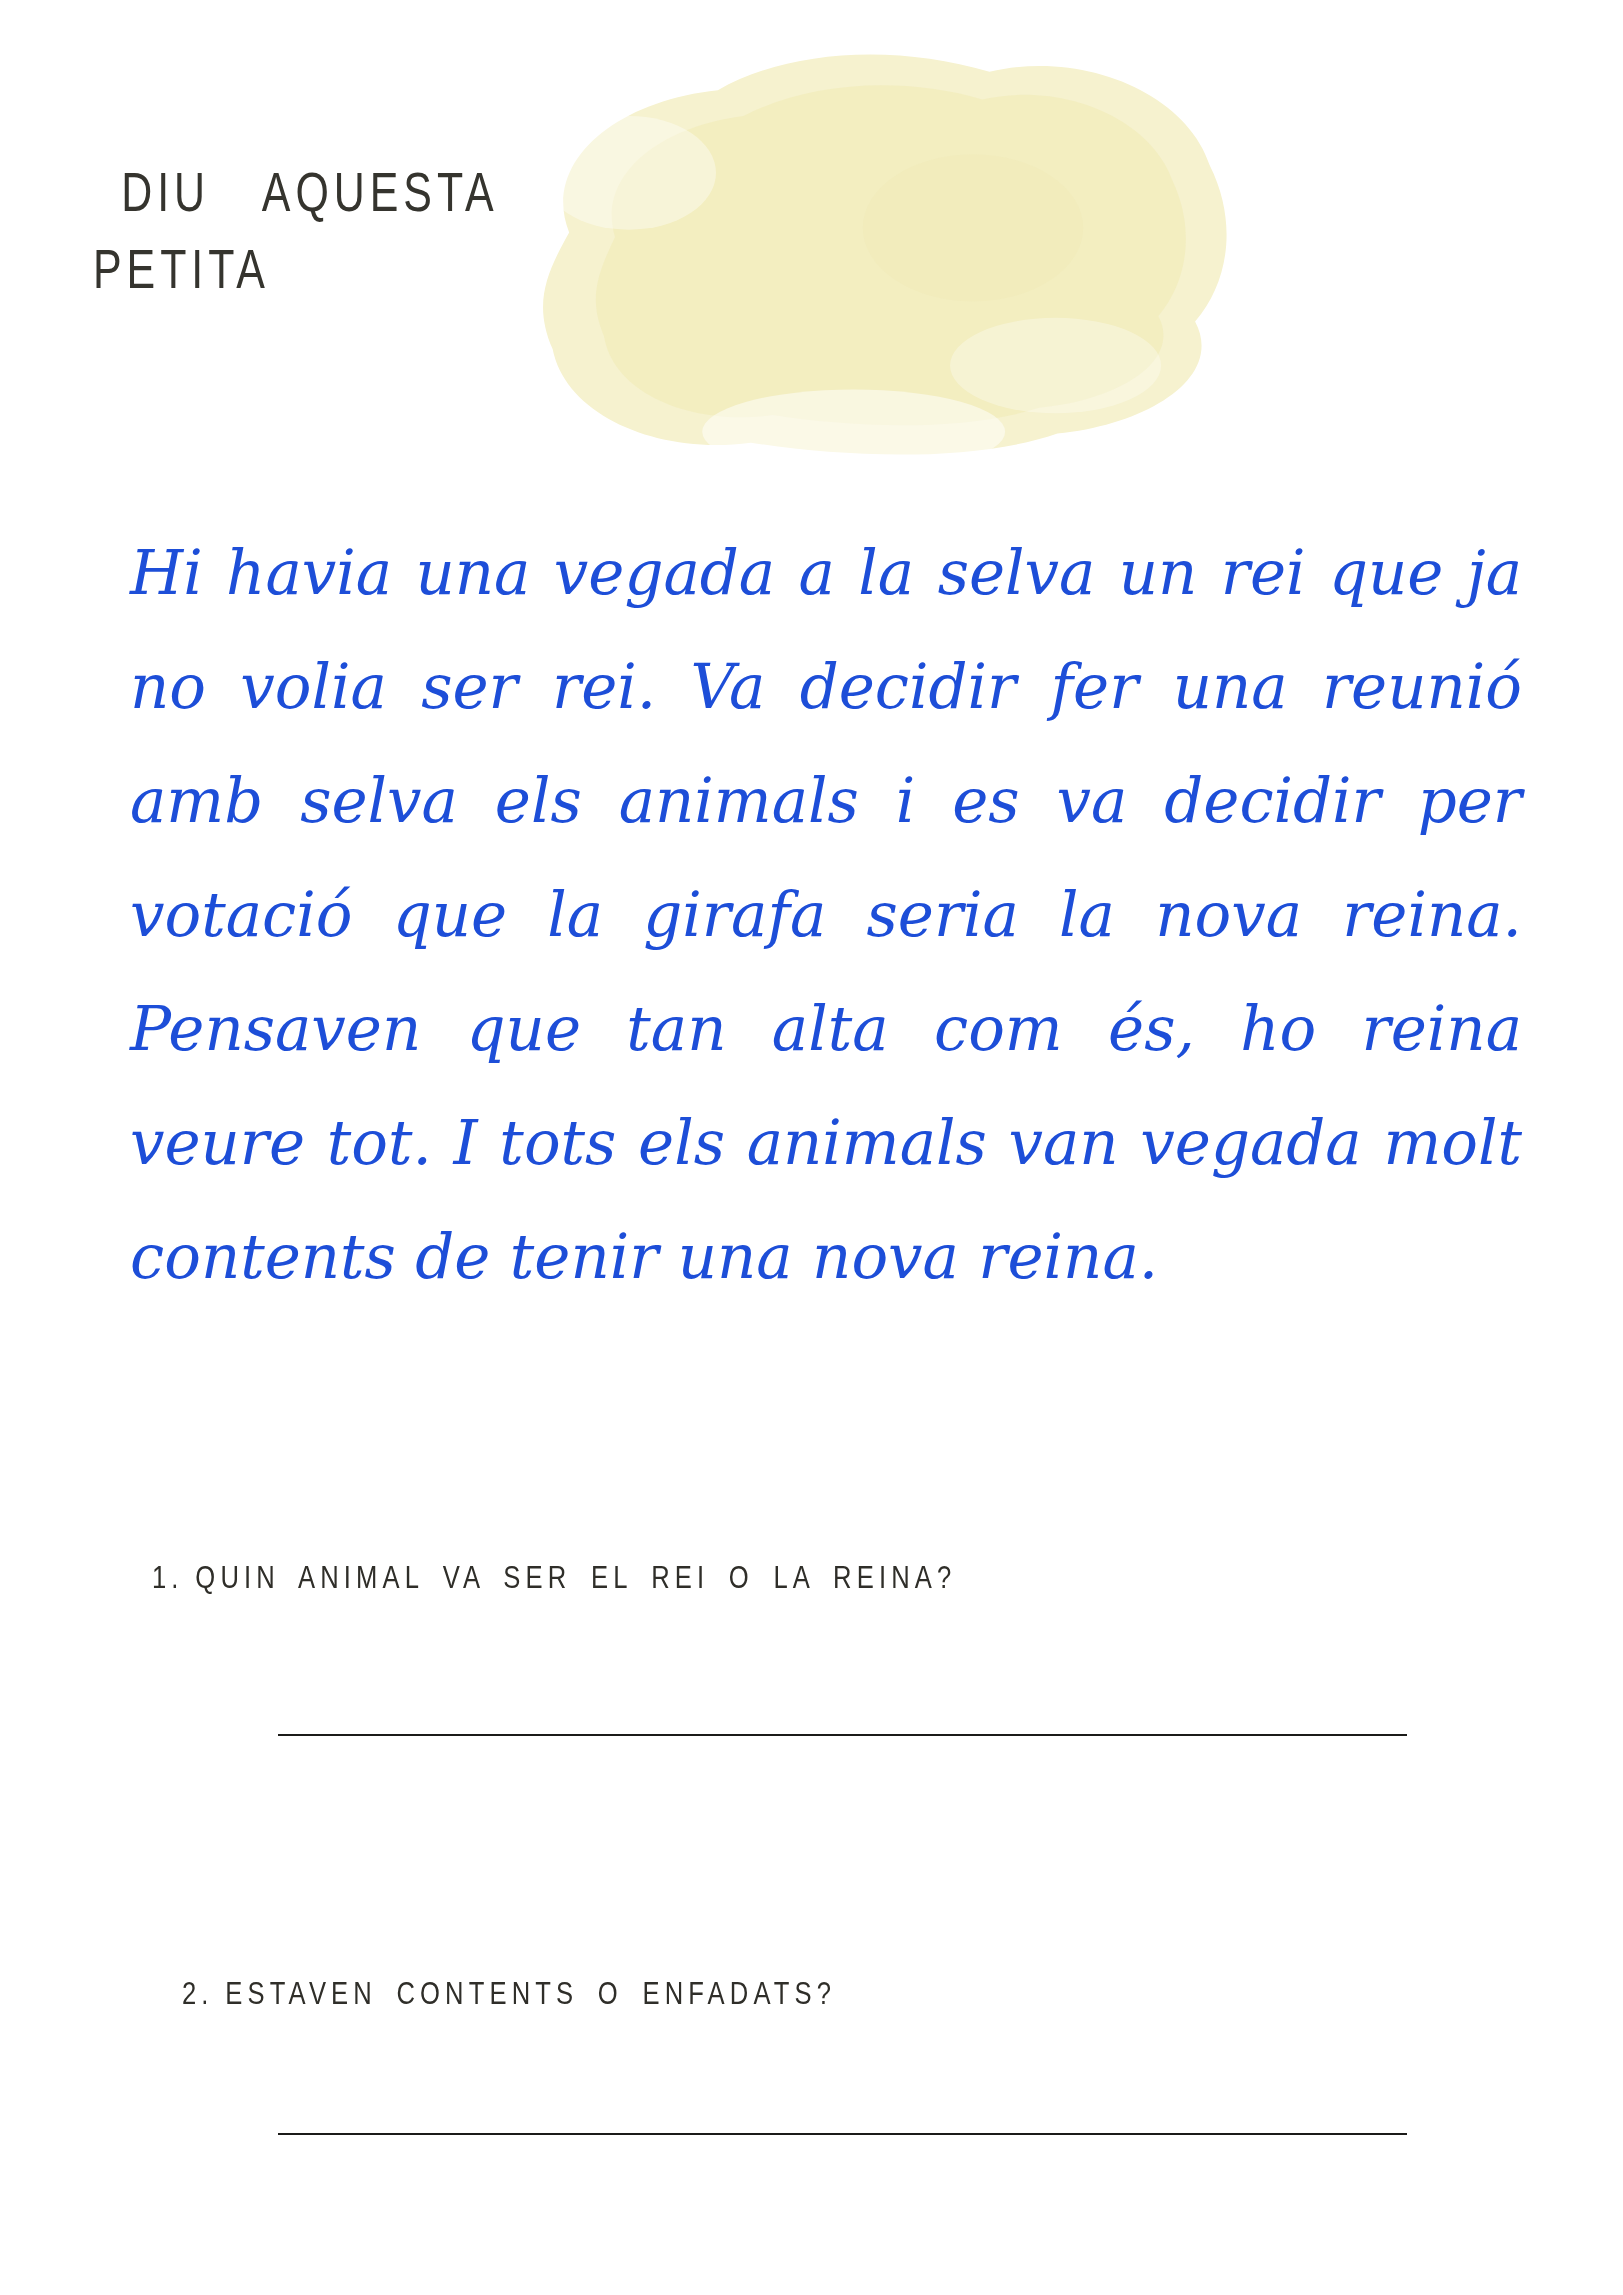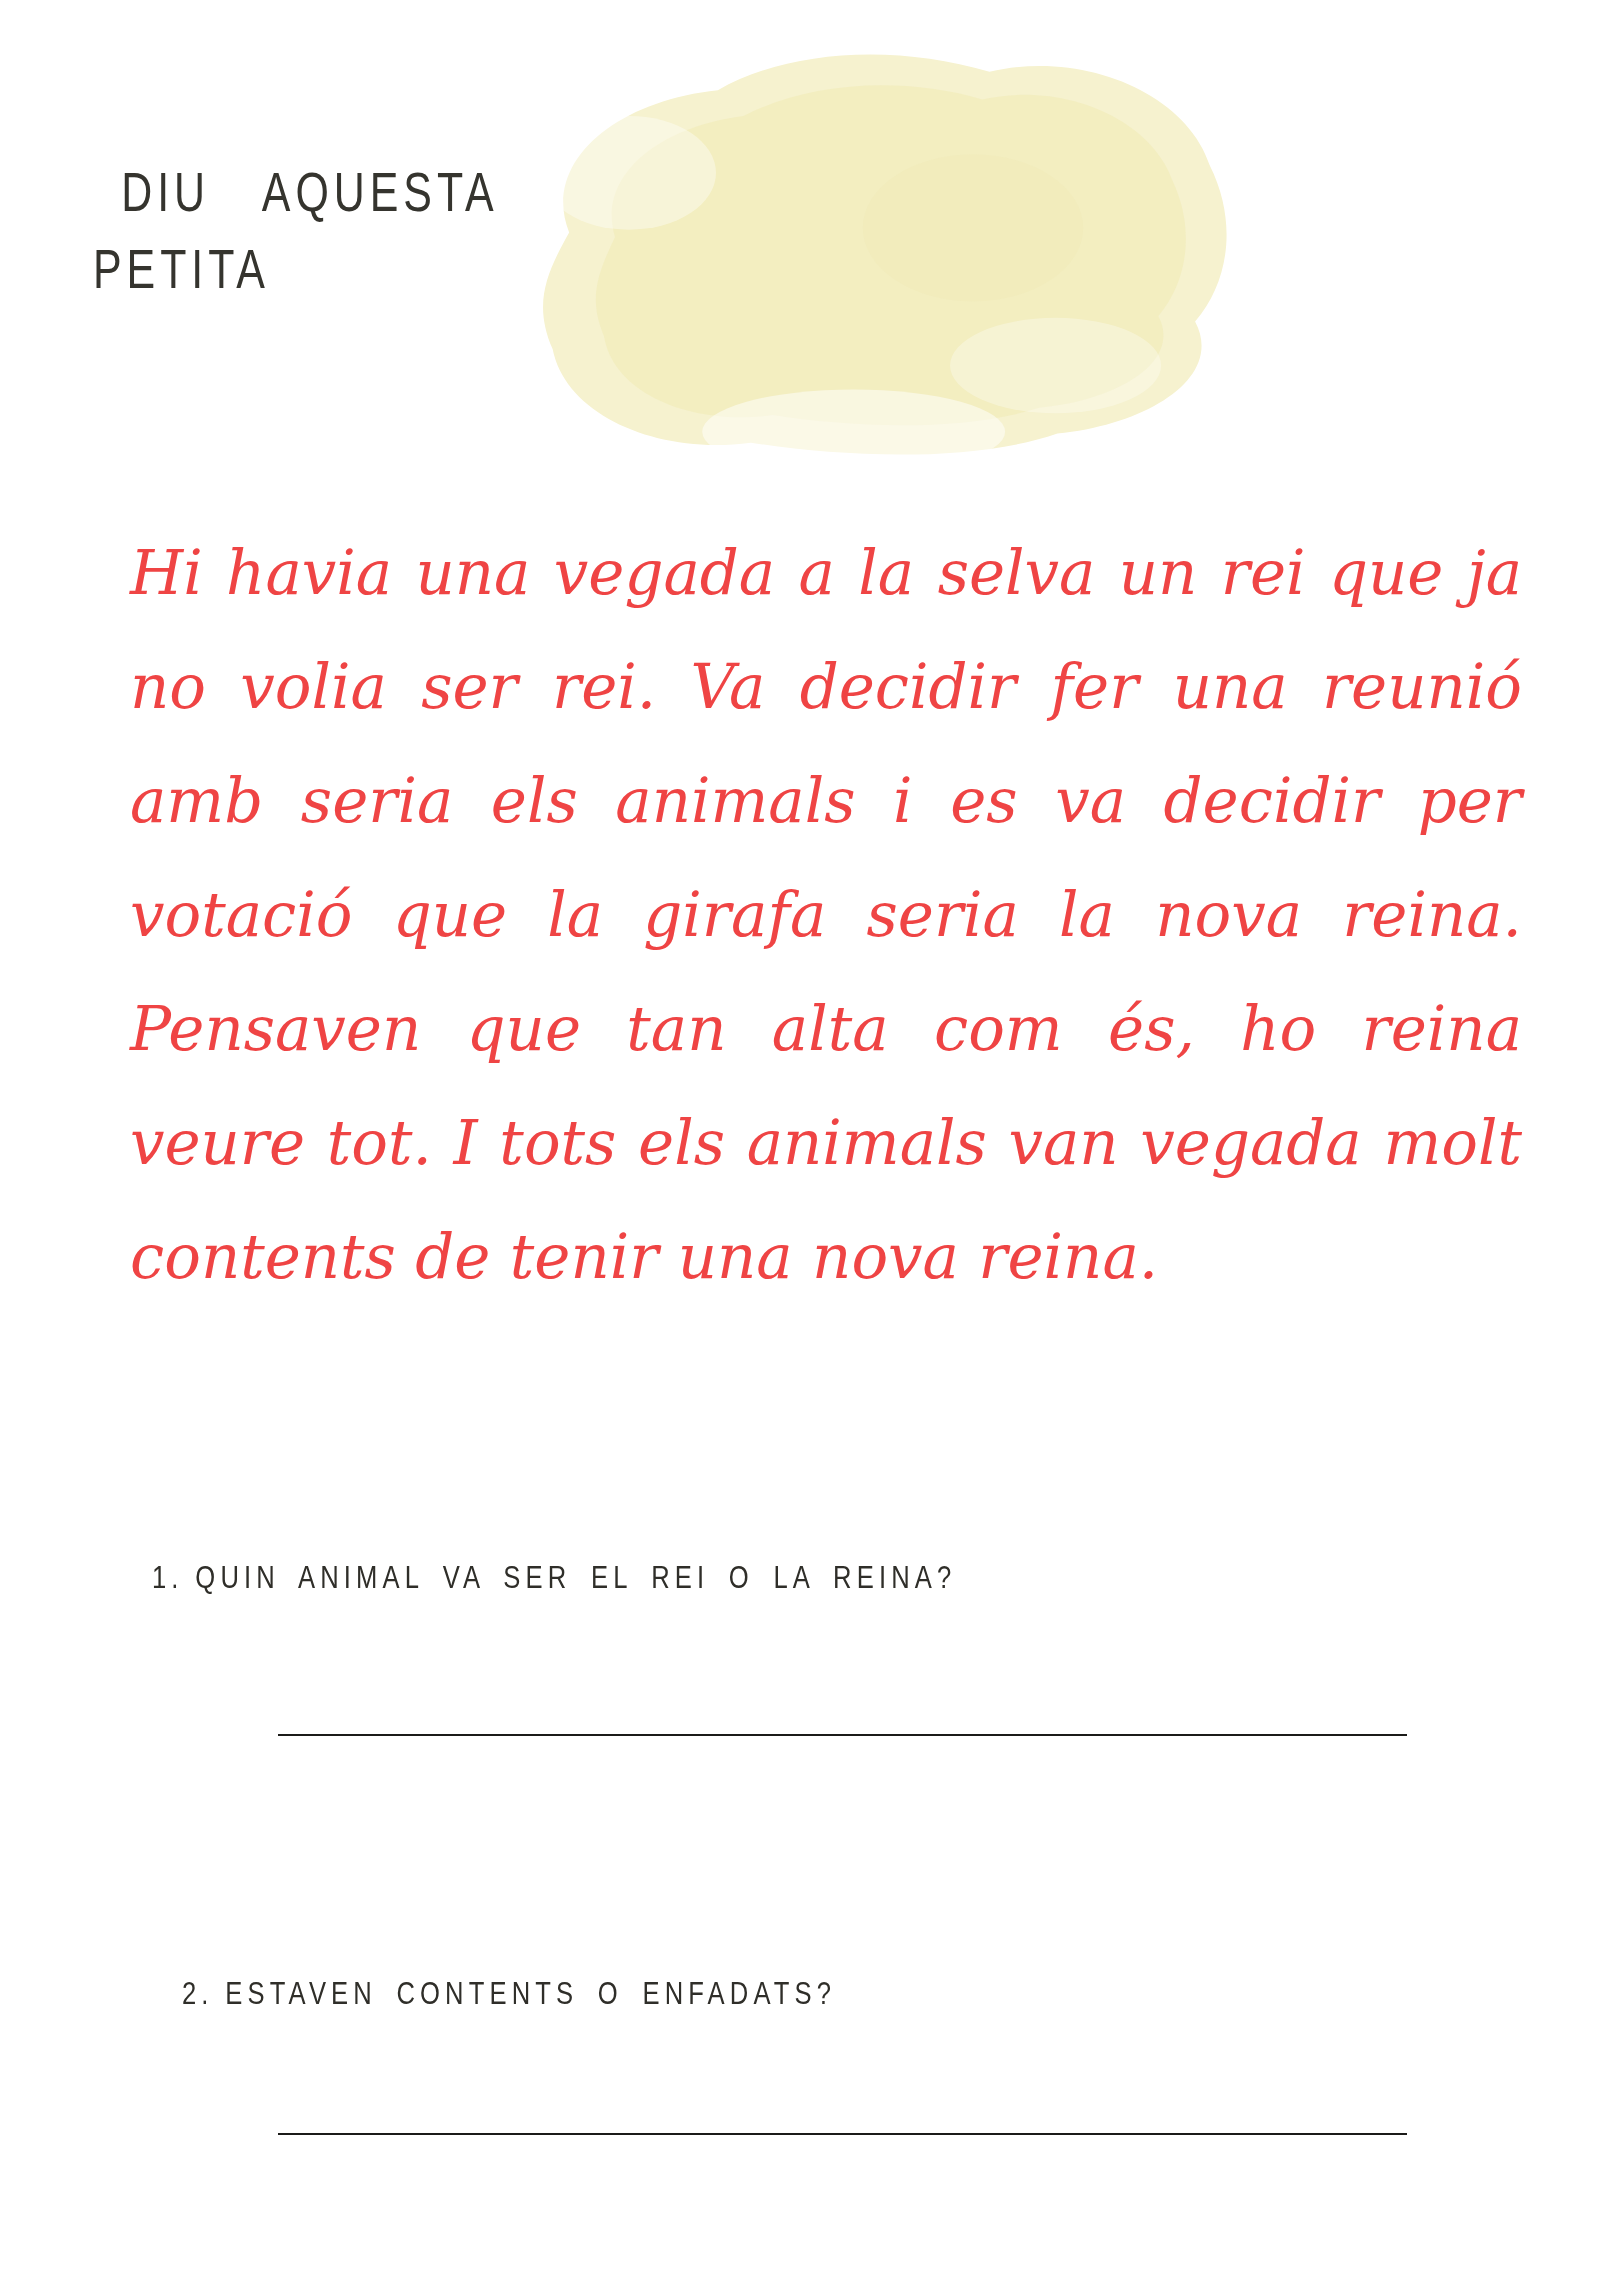--- a/index.html
+++ b/index.html
@@ -52,21 +52,21 @@
 
   
   .story {
     position: absolute;
     left: 130px;
     top: 516px;
     width: 1392px;
     font-family: "DejaVu Serif", serif;
     font-style: italic;
     font-size: 61px;
-    color: #ef4444;
+    color: #1d4ed8;
   }
   .story-line {
     height: 114px;
     line-height: 114px;
     text-align: justify;
     text-align-last: justify;
     text-justify: inter-word;
     white-space: normal;
   }
   .story-line.last {
@@ -135,21 +135,21 @@
   </svg>
 
   <div class="title-block">
     <div class="title-line"><span class="t-inner">DIU  AQUESTA</span></div>
     <div class="title-line"><span class="t-inner">PETITA</span></div>
   </div>
 
   <div class="story">
     <div class="story-line">Hi havia una vegada a la selva un rei que ja</div>
     <div class="story-line">no volia ser rei. Va decidir fer una reunió</div>
-    <div class="story-line">amb seria els animals i es va decidir per</div>
+    <div class="story-line">amb selva els animals i es va decidir per</div>
     <div class="story-line">votació que la girafa seria la nova reina.</div>
     <div class="story-line">Pensaven que tan alta com és, ho reina</div>
     <div class="story-line">veure tot. I tots els animals van vegada molt</div>
     <div class="story-line last">contents de tenir una nova reina.</div>
   </div>
 
   <div class="question question-1">
     <span class="q-inner"><span class="q-num">1.</span><span>QUIN ANIMAL VA SER EL REI O LA REINA?</span></span>
   </div>
 

